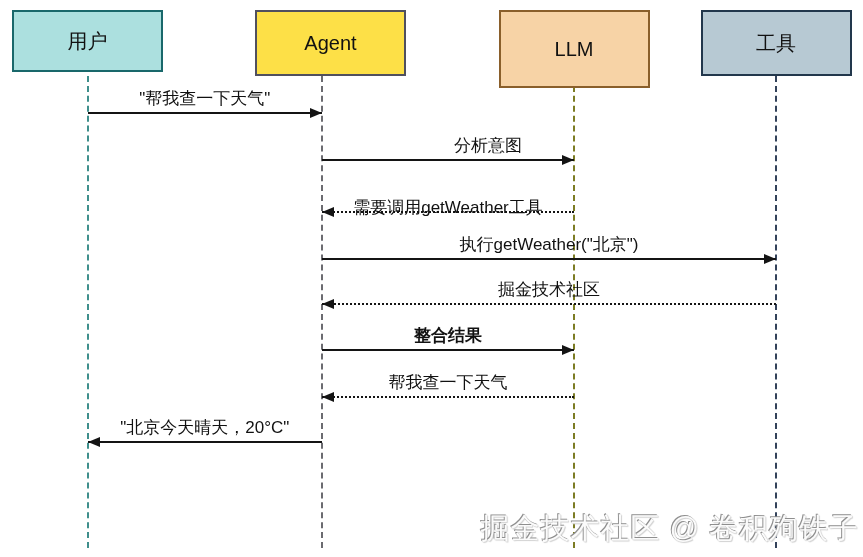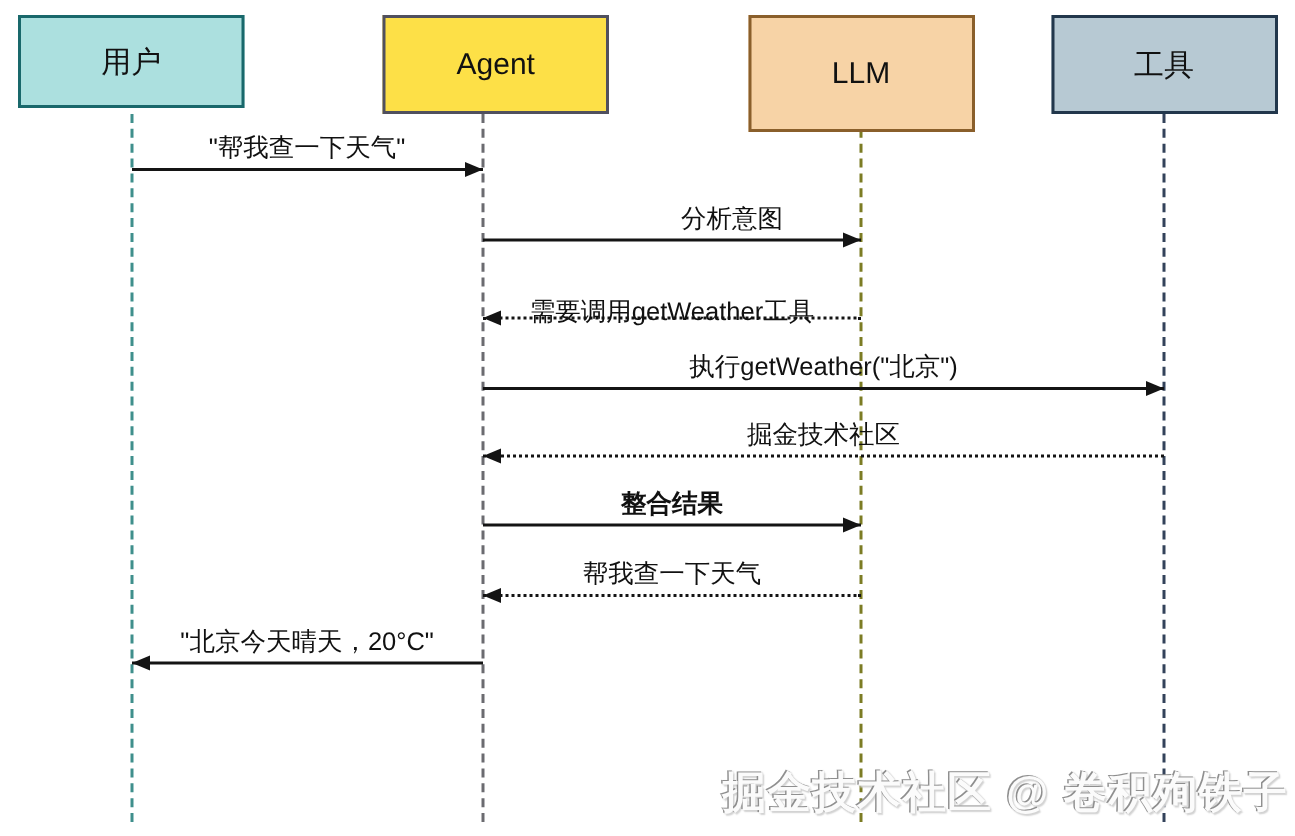--- a/index.html
+++ b/index.html
@@ -22,21 +22,21 @@
     border-top:5px solid transparent; border-bottom:5px solid transparent;
   }
   .arrowhead.right { border-left:12px solid #141414; }
   .arrowhead.left  { border-right:12px solid #141414; }
   .msg-label {
     position:absolute; transform:translateX(-50%);
     font-size:17px; color:#111; white-space:nowrap;
   }
   .watermark {
     position:absolute; right:4px; bottom:8px; z-index:10;
-    font-size:29px; font-weight:bold; letter-spacing:1px;
+    font-size:29px; font-weight:normal; letter-spacing:1px;
     color:#fbfbfb;
     text-shadow:-1px -1px 0 #8f8f8f, 1px 1px 1px #d2d2d2, 0 0 1px #a8a8a8;
     white-space:nowrap;
   }
 </style>
 </head>
 <body>
 
 <div class="stage">
   <div id="diagram-layer">

